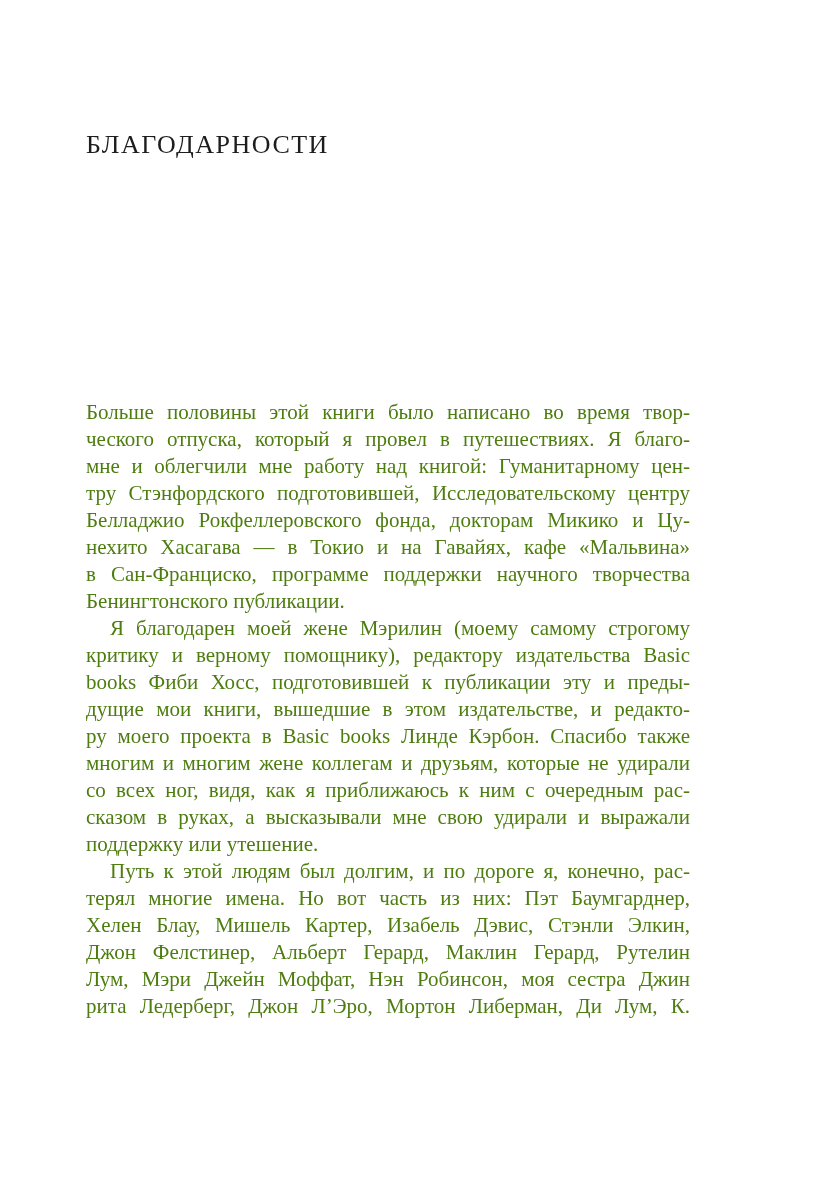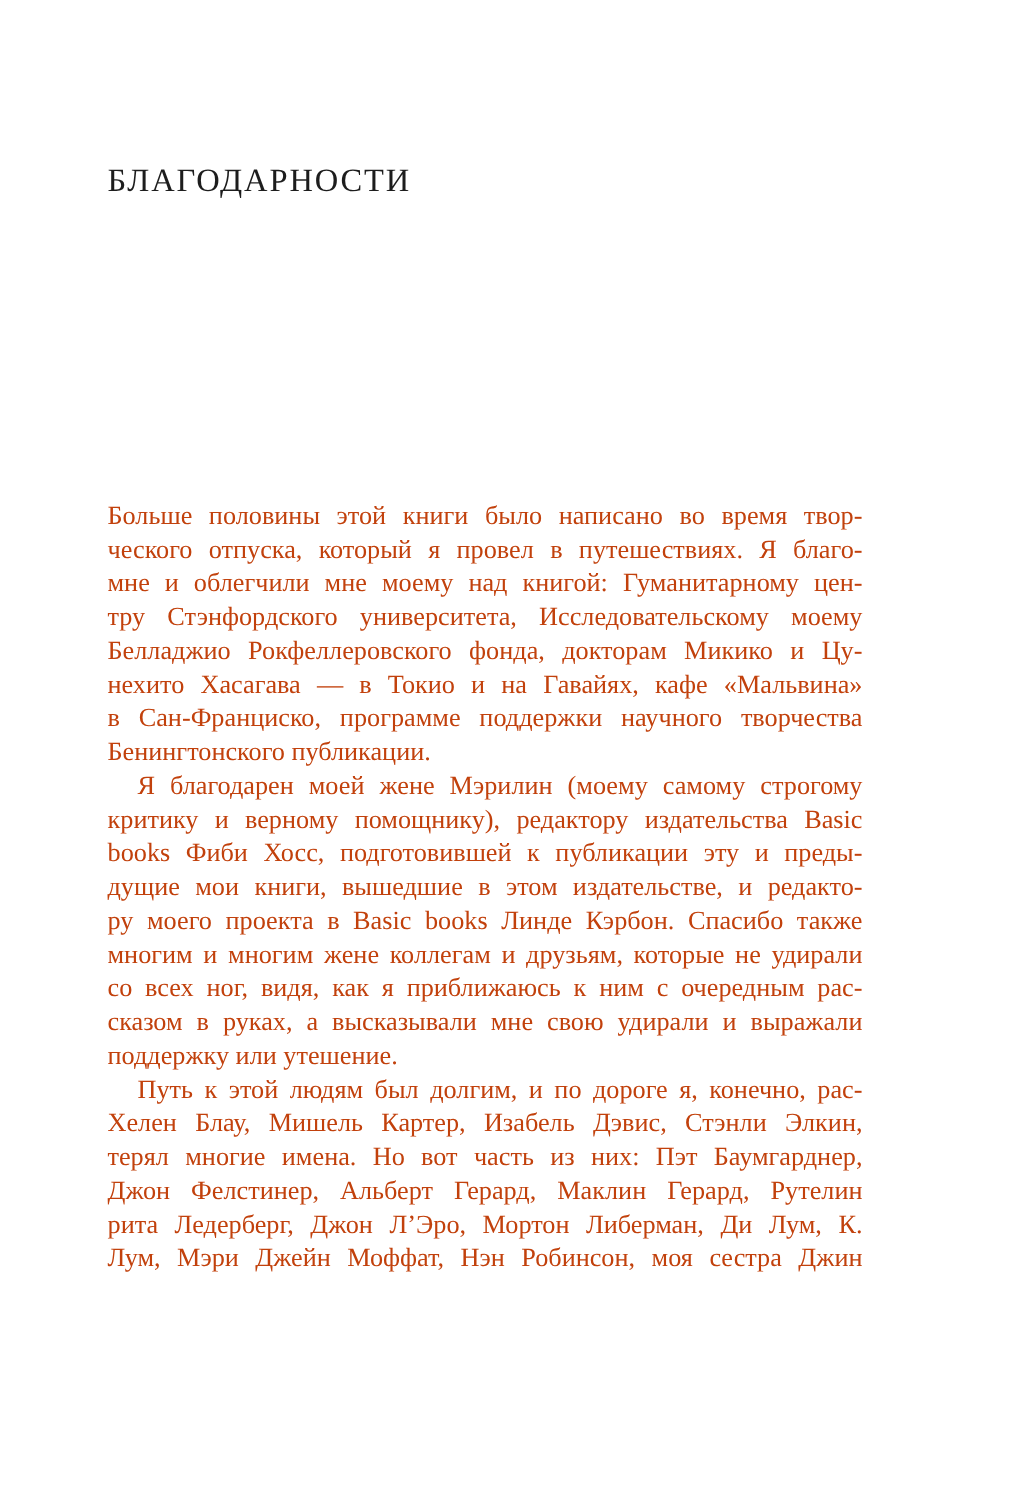--- a/index.html
+++ b/index.html
@@ -27,21 +27,21 @@
     letter-spacing: 1.5px;
     color: #1d1d1d;
     text-transform: uppercase;
     white-space: nowrap;
   }
   .text-block {
     position: absolute;
     left: 86px;
     top: 399px;
     width: 604px;
-    color: #c2410c;
+    color: #4d7c0f;
   }
   .line {
     font-size: 21px;
     line-height: 27px;
     text-align: justify;
     text-align-last: justify;
     -moz-text-align-last: justify;
     white-space: normal;
   }
   .line.para-end {
@@ -53,35 +53,35 @@
   }
 </style>
 </head>
 <body>
 
 <div class="page">
   <h1 class="chapter-title">БЛАГОДАРНОСТИ</h1>
   <div class="text-block">
       <div class="line">Больше половины этой книги было написано во время твор-</div>
       <div class="line">ческого отпуска, который я провел в путешествиях. Я благо-</div>
-      <div class="line">мне и облегчили мне моему над книгой: Гуманитарному цен-</div>
-      <div class="line">тру Стэнфордского университета, Исследовательскому моему</div>
+      <div class="line">мне и облегчили мне работу над книгой: Гуманитарному цен-</div>
+      <div class="line">тру Стэнфордского подготовившей, Исследовательскому центру</div>
       <div class="line">Белладжио Рокфеллеровского фонда, докторам Микико и Цу-</div>
       <div class="line">нехито Хасагава — в Токио и на Гавайях, кафе «Мальвина»</div>
       <div class="line">в Сан-Франциско, программе поддержки научного творчества</div>
       <div class="line para-end">Бенингтонского публикации.</div>
       <div class="line indent">Я благодарен моей жене Мэрилин (моему самому строгому</div>
       <div class="line">критику и верному помощнику), редактору издательства Basic</div>
       <div class="line">books Фиби Хосс, подготовившей к публикации эту и преды-</div>
       <div class="line">дущие мои книги, вышедшие в этом издательстве, и редакто-</div>
       <div class="line">ру моего проекта в Basic books Линде Кэрбон. Спасибо также</div>
       <div class="line">многим и многим жене коллегам и друзьям, которые не удирали</div>
       <div class="line">со всех ног, видя, как я приближаюсь к ним с очередным рас-</div>
       <div class="line">сказом в руках, а высказывали мне свою удирали и выражали</div>
       <div class="line para-end">поддержку или утешение.</div>
       <div class="line indent">Путь к этой людям был долгим, и по дороге я, конечно, рас-</div>
+      <div class="line">терял многие имена. Но вот часть из них: Пэт Баумгарднер,</div>
       <div class="line">Хелен Блау, Мишель Картер, Изабель Дэвис, Стэнли Элкин,</div>
-      <div class="line">терял многие имена. Но вот часть из них: Пэт Баумгарднер,</div>
       <div class="line">Джон Фелстинер, Альберт Герард, Маклин Герард, Рутелин</div>
+      <div class="line">Лум, Мэри Джейн Моффат, Нэн Робинсон, моя сестра Джин</div>
       <div class="line">рита Ледерберг, Джон Л’Эро, Мортон Либерман, Ди Лум, К.</div>
-      <div class="line">Лум, Мэри Джейн Моффат, Нэн Робинсон, моя сестра Джин</div>
     </div>
 </div>
 
 </body></html>

